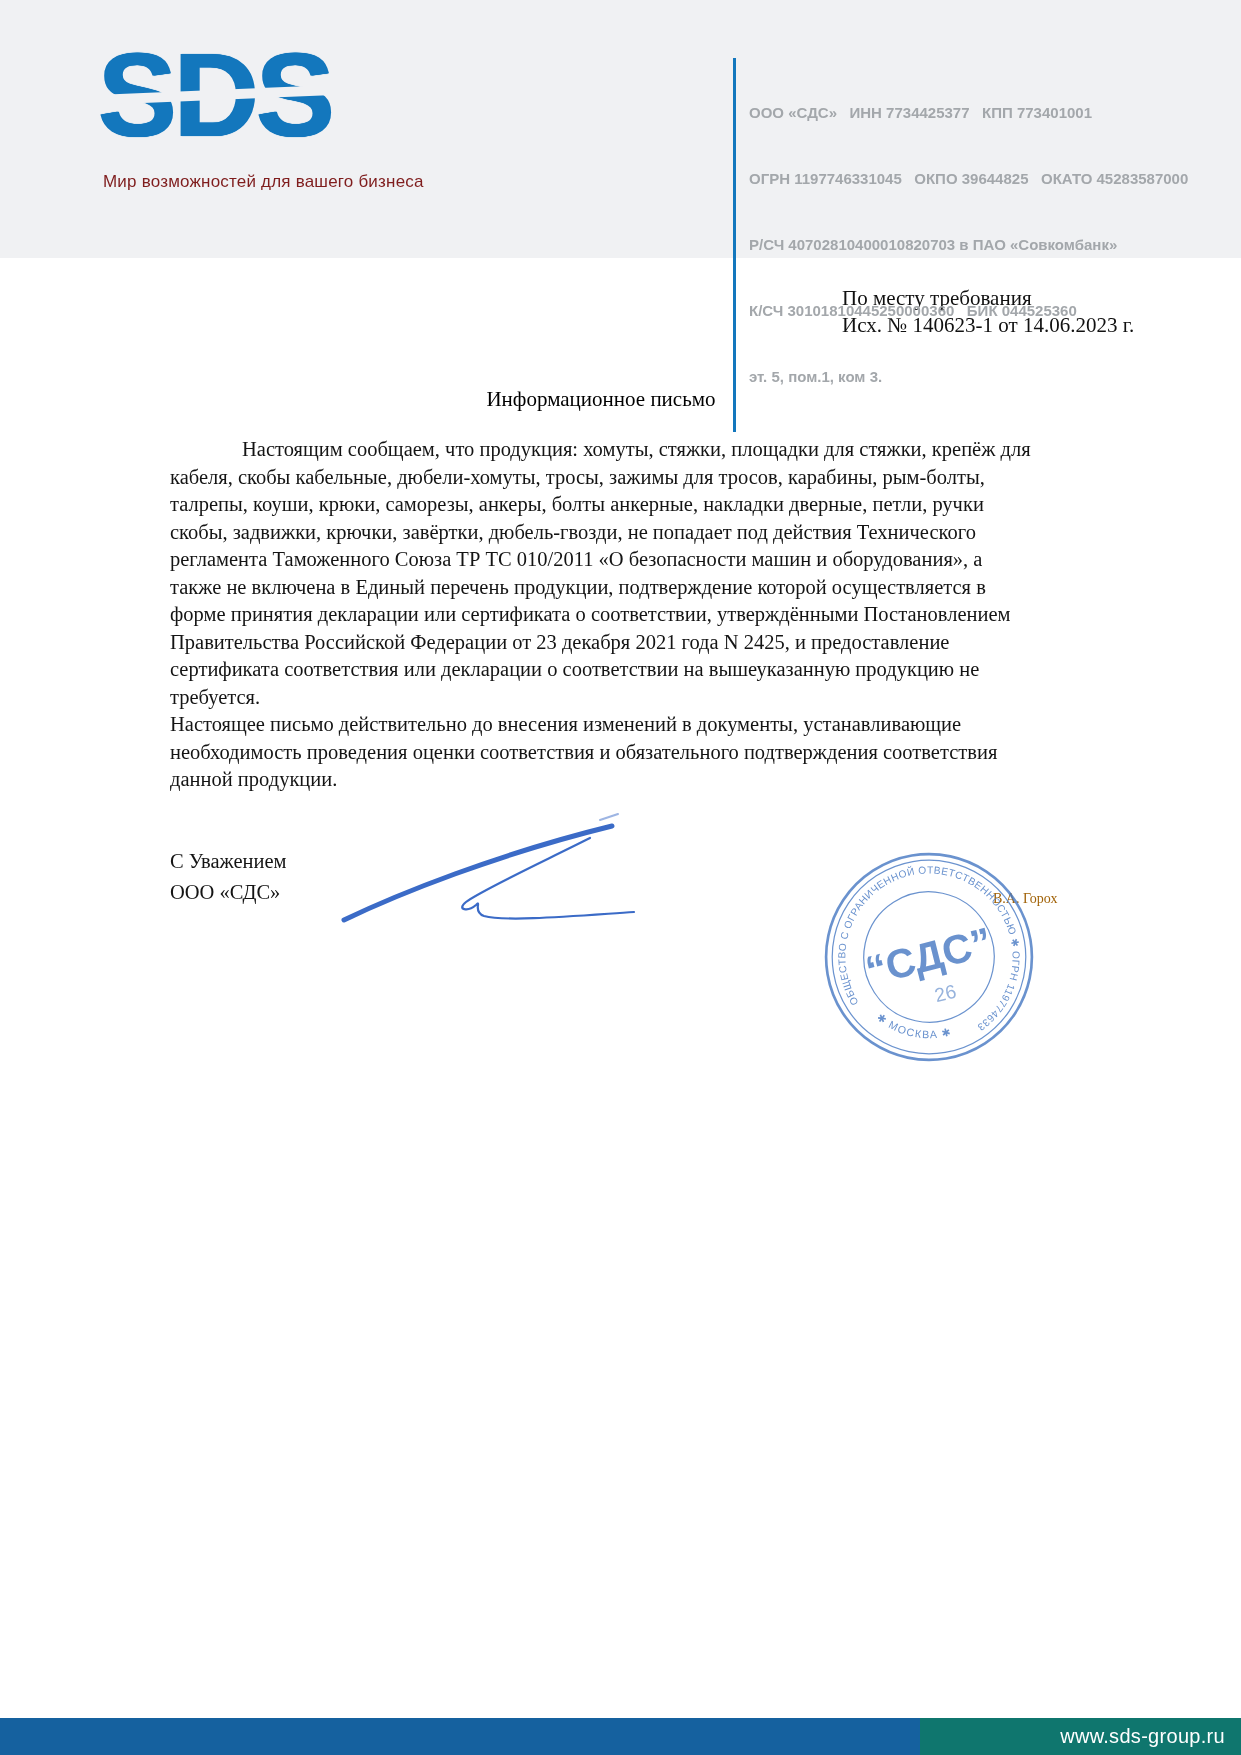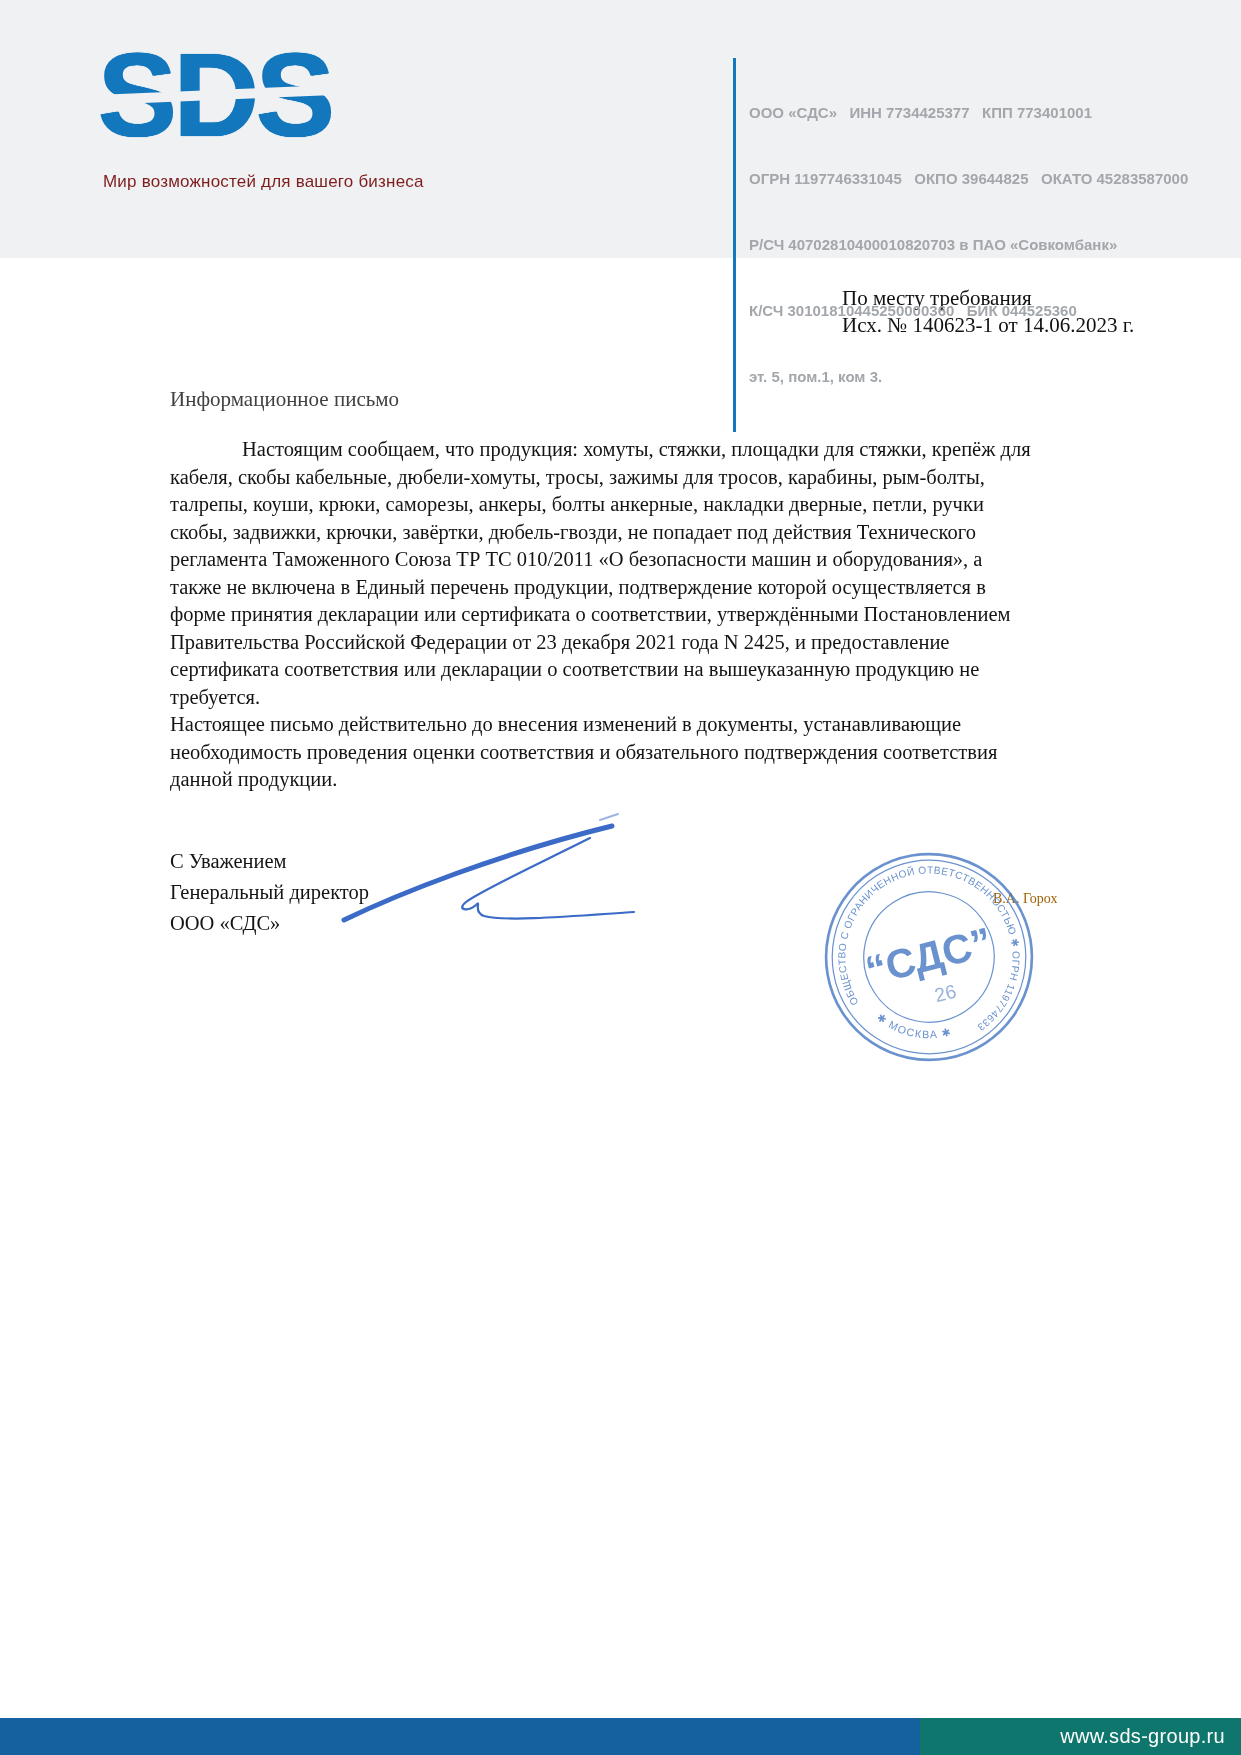--- a/index.html
+++ b/index.html
@@ -30,22 +30,22 @@
   }
   .req { position:absolute; left:733px; top:58px; display:flex; }
   .req-bar { width:3px; background:#1377bd; margin-right:13px; }
   .req-lines { font-size:15px; line-height:22px; color:#a3a7ab; white-space:pre;font-weight:bold; }
   
   .addressee {
     padding-top:27px; margin-left:842px; width:350px; 
     font-size:21px; line-height:27px; color:#111;
   }
   .title {
-    margin:48px 0 0 170px; width:862px; text-align:left;
-    font-size:21px; color:#404040;
+    margin:48px 0 0 170px; width:862px; text-align:center;
+    font-size:21px; color:#000000;
   }
   .body-text { margin:24px 0 0 170px; width:864px; font-size:20.5px; line-height:27.5px; text-align:left; }
   .body-text p.ind { text-indent:72px; }
   .signoff { margin:52px 0 16px 170px; font-size:20.5px; line-height:31px; }
   .signer {
     position:absolute; left:993px; top:891px; font-size:14px; color:#a16207;
     white-space:nowrap;
   }
   .sig-svg { position:absolute; left:338px; top:808px; }
   .stamp-svg { position:absolute; left:820px; top:848px; }
@@ -93,21 +93,20 @@
 
   <div class="title">Информационное письмо</div>
 
   <div class="body-text">
     <p class="ind">Настоящим сообщаем, что продукция: хомуты, стяжки, площадки для стяжки, крепёж для кабеля, скобы кабельные, дюбели-хомуты, тросы, зажимы для тросов, карабины, рым-болты, талрепы, коуши, крюки, саморезы, анкеры, болты анкерные, накладки дверные, петли, ручки скобы, задвижки, крючки, завёртки, дюбель-гвозди, не попадает под действия Технического регламента Таможенного Союза ТР ТС 010/2011 «О безопасности машин и оборудования», а также не включена в Единый перечень продукции, подтверждение которой осуществляется в форме принятия декларации или сертификата о соответствии, утверждёнными Постановлением Правительства Российской Федерации от 23 декабря 2021 года N 2425, и предоставление сертификата соответствия или декларации о соответствии на вышеуказанную продукцию не требуется.</p>
     <p>Настоящее письмо действительно до внесения изменений в документы, устанавливающие необходимость проведения оценки соответствия и обязательного подтверждения соответствия данной продукции.</p>
   </div>
 
   <div class="signoff">
     <div>С Уважением</div>
-    <div>Генеральный директор</div>
     <div>ООО «СДС»</div>
   </div>
 
   <div class="signer">В.А. Горох</div>
 
   <svg class="sig-svg" width="306" height="120" viewBox="0 0 306 120">
     <g fill="none" stroke="#3b6bc7" stroke-linecap="round">
       <path d="M 6 112 C 60 86, 160 46, 274 18" stroke-width="5"></path>
       <path d="M 252 30 C 200 56, 140 84, 128 94 C 118 102, 130 104, 138 97
                C 144 91, 134 104, 146 108 C 168 114, 236 108, 296 104" stroke-width="2.2"></path>

